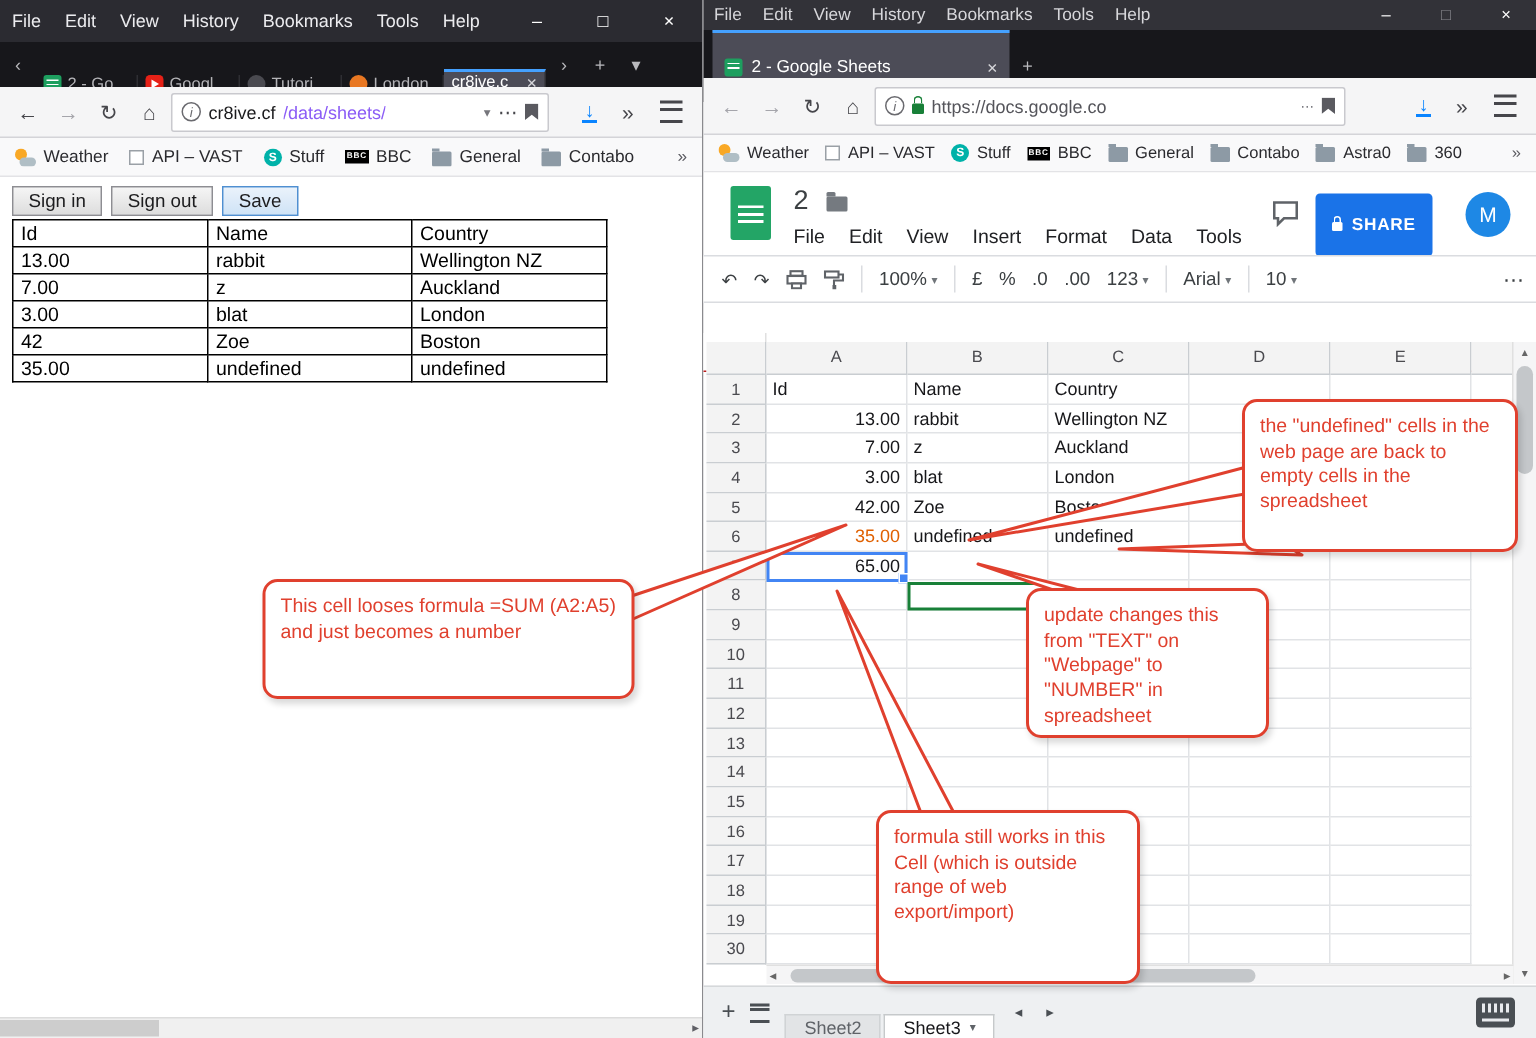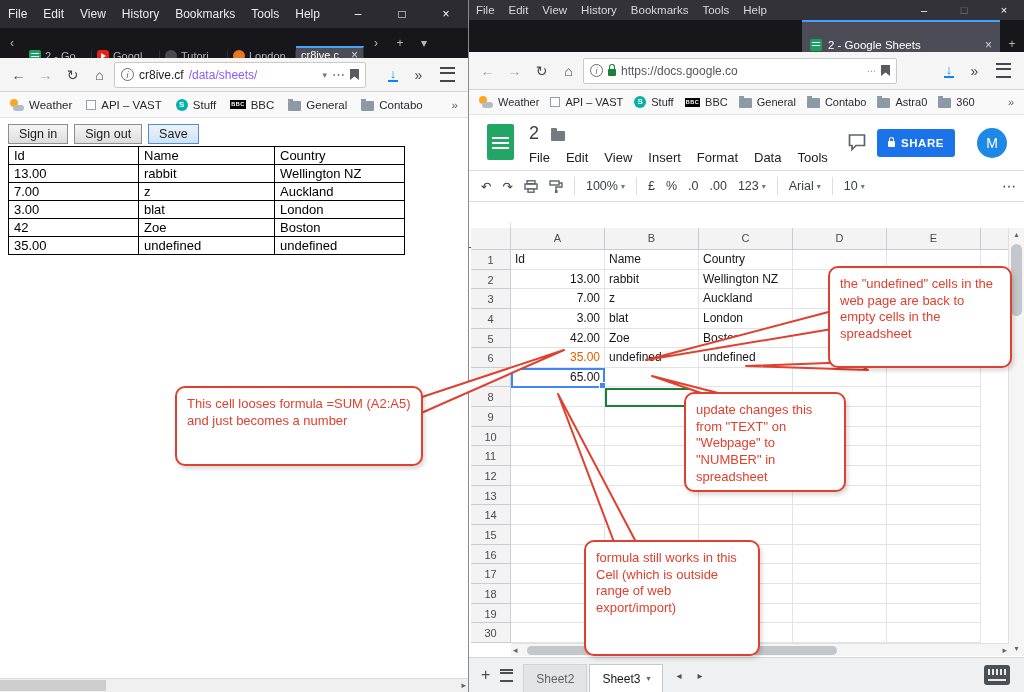--- a/index.html
+++ b/index.html
@@ -16,21 +16,21 @@
   .menus{display:flex;align-items:center;height:100%;}
   .menu-item{color:#ececef;font-size:12px;padding:0 8px;white-space:nowrap;}
   .rw-menubar .menu-item{font-size:11.5px;padding:0 7px;color:#d7d7db;}
   .winctl{margin-left:auto;display:flex;height:100%;}
   .ctl{width:44px;height:100%;display:flex;align-items:center;justify-content:center;color:#fff;font-size:12px;}
   .rw-menubar .ctl{width:40px;font-size:11px;}
   .ctl.dim{color:#8d8d93;}
 
   .tabbar{position:absolute;left:0;right:0;display:flex;align-items:stretch;background:#17171b;}
   .lw-tabbar{top:28px;height:30px;}
-  .rw-tabbar{top:20px;height:48px;padding-left:6px;justify-content:flex-end;}
+  .rw-tabbar{top:20px;height:48px;padding-left:6px;}
   .tbicon{width:24px;display:flex;align-items:center;justify-content:center;color:#b9b9bd;font-size:12px;}
   .tabs{display:flex;align-items:flex-end;margin-top:34px;}
   .tab{width:68px;display:flex;align-items:center;gap:4px;padding:0 5px;font-size:11px;color:#b4b4b8;
        border-right:1px solid #2e2e33;overflow:hidden;box-sizing:border-box;}
   .tab .tab-title{white-space:nowrap;overflow:hidden;flex:1;}
   .tab.active{background:#4c4c57;color:#fff;border-top:2px solid #45a1ff;}
   .tab-close{font-size:12px;color:#d6d6da;}
   .rtab{width:198px;background:#4c4c57;border-top:2px solid #45a1ff;display:flex;align-items:center;gap:6px;
         padding:0 8px;color:#fff;font-size:11.5px;box-sizing:border-box;}
   .rtab .tab-title{flex:1;white-space:nowrap;overflow:hidden;}
@@ -115,21 +115,21 @@
   .sheets{position:absolute;top:115px;left:0;right:0;bottom:0;background:#fff;}
   .slogo{position:absolute;left:18px;top:9px;width:27px;height:36px;background:#23a566;border-radius:2px;}
   .slogo::after{content:"";position:absolute;left:5px;top:13px;right:5px;height:15px;
       background:repeating-linear-gradient(to bottom,#fff 0 2px,transparent 2px 5px);}
   .doc-title{position:absolute;left:60px;top:8px;font-size:18px;color:#3c4043;}
   .mini-fold{position:absolute;left:82px;top:16px;width:14px;height:10px;background:#757a80;border-radius:1px;}
   .mini-fold::before{content:"";position:absolute;left:0;top:-3px;width:6px;height:3px;background:#757a80;border-radius:1px 1px 0 0;}
   .sheet-menus{position:absolute;left:52px;top:33px;display:flex;}
   .smenu{font-size:13px;color:#202124;padding:2px 8px;}
   .comment-wrap{position:absolute;left:378px;top:18px;}
-  .share-btn{position:absolute;left:408px;top:14px;width:78px;height:28px;background:#1a73e8;border-radius:3px;
+  .share-btn{position:absolute;left:408px;top:14px;width:78px;height:42px;background:#1a73e8;border-radius:3px;
       color:#fff;font-size:11.5px;font-weight:bold;letter-spacing:.5px;display:flex;align-items:center;
       justify-content:center;gap:6px;}
   .share-lock{width:7px;height:6px;background:#fff;border-radius:1px;position:relative;margin-top:2px;}
   .share-lock::before{content:"";position:absolute;left:1px;top:-4px;width:3px;height:3px;border:1.5px solid #fff;
       border-bottom:none;border-radius:3px 3px 0 0;}
   .avatar{position:absolute;left:508px;top:13px;width:30px;height:30px;border-radius:50%;background:#1e88e5;
       color:#fff;font-size:14px;display:flex;align-items:center;justify-content:center;}
 
   .stoolbar{position:absolute;left:0;right:0;top:55px;height:32px;border-top:1px solid #dadce0;border-bottom:1px solid #dadce0;
       display:flex;align-items:center;padding-left:12px;gap:11px;font-size:12.5px;color:#3c4043;background:#fff;box-sizing:border-box;}
@@ -165,21 +165,21 @@
   .hscroll .sl{position:absolute;left:2px;top:0;font-size:9px;color:#666;line-height:12px;}
   .hscroll .sr{position:absolute;right:2px;top:0;font-size:9px;color:#666;line-height:12px;}
   .hthumb{position:absolute;left:16px;top:2px;height:9px;width:310px;background:#c4c7ca;border-radius:5px;}
 
   .sheettabs{position:absolute;left:0;right:0;bottom:0;height:35px;background:#eef0f2;border-top:1px solid #d5d8da;
       display:flex;align-items:center;padding-left:12px;gap:10px;box-sizing:border-box;}
   .st-plus{font-size:16px;color:#4a4f54;}
   .st-ham{width:13px;height:9px;border-top:2px solid #4a4f54;border-bottom:2px solid #4a4f54;position:relative;}
   .st-ham::after{content:"";position:absolute;left:0;right:0;top:1.5px;height:2px;background:#4a4f54;}
   #sheet-tabs-list{display:flex;align-items:flex-end;gap:2px;height:100%;padding-top:5px;box-sizing:border-box;}
-  .stab{height:28px;display:flex;align-items:center;padding:0 12px;font-size:12px;color:#5f6368;background:#e2e4e6;
+  .stab{height:16px;display:flex;align-items:center;padding:0 12px;font-size:12px;color:#5f6368;background:#e2e4e6;
       border:1px solid #d0d3d5;border-bottom:none;gap:6px;box-sizing:border-box;}
   .stab.active{background:#fff;color:#17171a;border-color:#c6c9cb;}
   .st-chev{font-size:8px;color:#5f6368;}
   .st-nav{font-size:10px;color:#4a4f54;padding:0 3px;}
   .kbd{position:absolute;right:14px;bottom:7px;width:26px;height:20px;background:#4a4f54;border-radius:3px;}
   .kbd::before{content:"";position:absolute;left:4px;top:4px;right:4px;height:6px;
       background:repeating-linear-gradient(to right,#e8eaed 0 2px,transparent 2px 4px);}
   .kbd::after{content:"";position:absolute;left:4px;bottom:4px;right:4px;height:2px;background:#e8eaed;}
 
   

